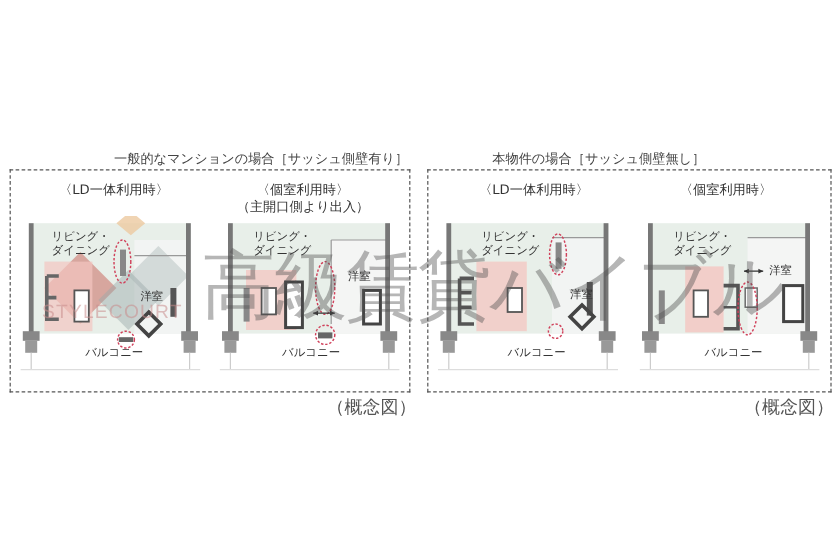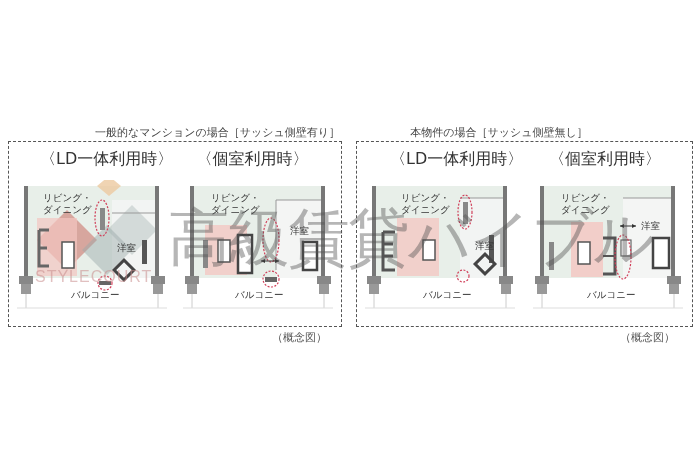--- a/index.html
+++ b/index.html
@@ -7,46 +7,47 @@
     width:700px; height:467px; background:#ffffff; position:relative; overflow:hidden;
     font-family: "DejaVu Sans", "Liberation Sans", sans-serif; color:#333;
   }
   .section-title {
     position:absolute; font-size:11px; color:#444; white-space:nowrap; text-align:center;
   }
   .frame {
     position:absolute; border:1px dashed #555; box-sizing:border-box;
   }
   .caption {
-    position:absolute; font-size:16px; color:#333; text-align:center; white-space:nowrap; line-height:14px;
+    position:absolute; font-size:11px; color:#333; text-align:center; white-space:nowrap; line-height:14px;
   }
-  .note { position:absolute; font-family:Liberation Mono, monospace; font-size:11px; color:#555; }
+  .note { position:absolute; font-family:Liberation Mono, monospace; font-size:15px; color:#555; }
   .plan { position:absolute; width:150px; height:135px; }
   .plan svg { position:absolute; left:0; top:0; }
   .lbl { position:absolute; font-size:9.5px; color:#333; line-height:12px; white-space:nowrap; }
   .watermark {
     position:absolute; left:168px; top:196px; font-family:Liberation Mono, monospace;
     font-size:62px; color:rgba(80,80,80,0.42); letter-spacing:-2px; white-space:nowrap; pointer-events:none;
   }
   .logo {
-    position:absolute; left:35px; top:268px; font-size:16px; letter-spacing:1px; color:rgba(200,140,140,0.55);
+    position:absolute; left:35px; top:252px; font-size:16px; letter-spacing:1px; color:rgba(200,140,140,0.55);
     font-family:"Liberation Sans", sans-serif; white-space:nowrap;
   }
 </style>
 </head>
 <body>
 
 <div class="section-title" style="left:55px; top:125px; width:245px;margin-left:40px;">一般的なマンションの場合［サッシュ側壁有り］</div>
 <div class="frame" style="left:8px; top:141px; width:334px; height:186px;"></div>
 
 <div class="caption" style="left:40px; top:152px; width:110px;">
   <div>〈LD一体利用時〉</div>
 </div>
 <div class="caption" style="left:190px; top:152px; width:125px;">
   <div>〈個室利用時〉</div>
+  <div>（主開口側より出入）</div>
 </div>
 
 <div class="plan" style="left:17px; top:180px;">
   <svg width="150" height="135" viewBox="0 0 150 135">
     <rect x="8" y="6" width="134" height="92" fill="#e8efe9"></rect>
     <rect x="95" y="20" width="45" height="78" fill="#f2f4f3"></rect>
     <polygon points="80,6 92,-4 104,6 92,16" fill="#ecc9a0" opacity="0.8"></polygon>
     <polygon points="50,30 80,60 50,90 20,60" fill="#c86a60" opacity="0.55"></polygon>
     <rect x="20" y="38" width="40" height="58" fill="#f4c6c0" opacity="0.7"></rect>
     <polygon points="90,45 115,70 90,95 65,70" fill="#9aa8a8" opacity="0.45"></polygon>

